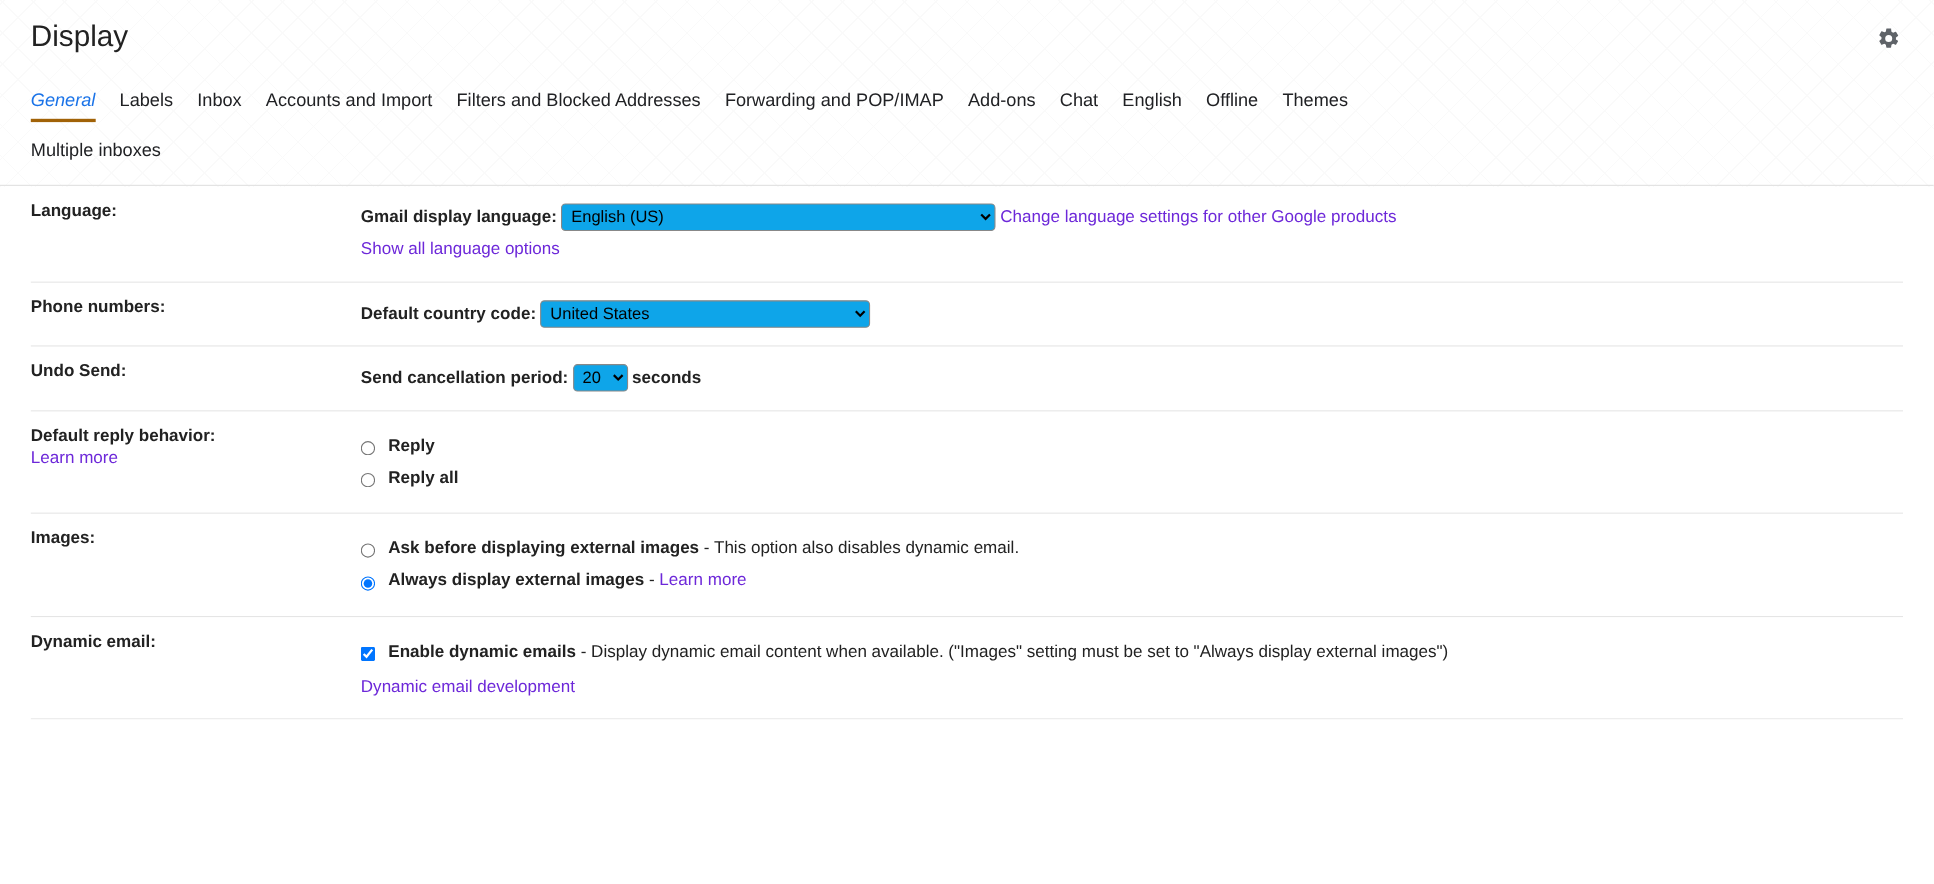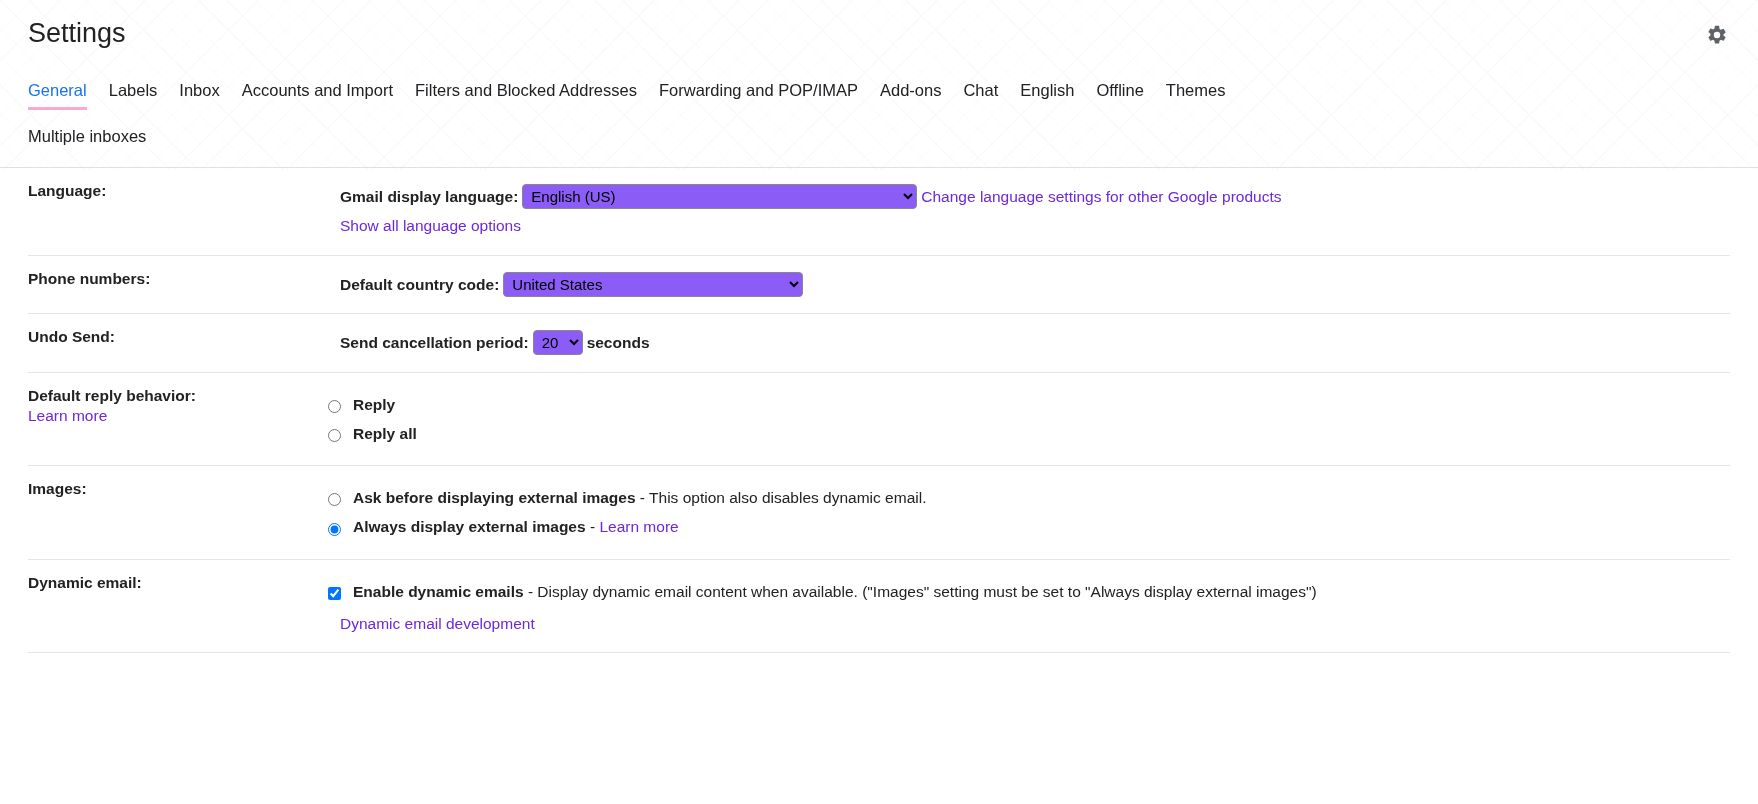--- a/index.html
+++ b/index.html
@@ -46,21 +46,22 @@
       color: #202124;
       padding: 6px 0;
       margin-right: 22px;
       cursor: pointer;
       border-bottom: 3px solid transparent;
       white-space: nowrap;
       line-height: 1.3;
     }
     .tab.active {
       color: #1a73e8;
-      border-bottom: 3px solid #f9a8d4;
+      border-bottom: 3px solid #a16207;
+      font-style: italic;
     }
     .tabs-second-row {
       margin-top: 10px;
       padding-bottom: 10px;
     }
     .content {
       border-top: 1px solid #e0e0e0;
       padding-left: 28px;
       padding-right: 28px;
     }
@@ -91,33 +92,32 @@
     .learn-more-block {
       font-weight: 400;
       display: block;
       margin-top: 2px;
     }
     select {
       font-size: 15px;
       padding: 2px 4px;
       border: 1px solid #888;
       border-radius: 4px;
-      background: #8b5cf6;
+      background: #0ea5e9;
       font-family: inherit;
       margin: 0 4px;
     }
     select.lang-select { min-width: 395px; }
     select.country-select { min-width: 300px; }
     select.small-select { min-width: 50px; }
     .row-line {
       display: flex;
       align-items: center;
       flex-wrap: wrap;
       line-height: 1.9;
-      margin-left: 12px;
     }
     .radio-line, .check-line {
       display: flex;
       align-items: center;
       margin: 6px 0;
       line-height: 1.5;
     }
     .radio-line input, .check-line input {
       margin-top: 4px;
       margin-right: 12px;
@@ -136,21 +136,21 @@
       background: repeating-linear-gradient(45deg, #aaa 0 1px, transparent 1px 20px),
                   repeating-linear-gradient(-45deg, #aaa 0 1px, transparent 1px 20px);
     }
   </style>
 </head>
 <body>
 
 <div class="settings-bg"></div>
 
 <div class="header">
-  <h1 class="page-title">Settings</h1>
+  <h1 class="page-title">Display</h1>
   <span>
     <svg class="gear-icon" viewBox="0 0 24 24">
         <path d="M19.14,12.94a7.14,7.14,0,0,0,.05-.94,7.14,7.14,0,0,0-.05-.94l2.03-1.58a.5.5,0,0,0,.12-.63l-1.92-3.32a.5.5,0,0,0-.61-.22l-2.39,1a7,7,0,0,0-1.62-.94l-.36-2.54A.5.5,0,0,0,13.9,2H10.1a.5.5,0,0,0-.49.42L9.25,4.96a7,7,0,0,0-1.62.94l-2.39-1a.5.5,0,0,0-.61.22L2.71,8.44a.5.5,0,0,0,.12.63l2.03,1.58a7.14,7.14,0,0,0-.05.94,7.14,7.14,0,0,0,.05.94L2.83,14.11a.5.5,0,0,0-.12.63l1.92,3.32a.5.5,0,0,0,.61.22l2.39-1a7,7,0,0,0,1.62.94l.36,2.54a.5.5,0,0,0,.49.42h3.8a.5.5,0,0,0,.49-.42l.36-2.54a7,7,0,0,0,1.62-.94l2.39,1a.5.5,0,0,0,.61-.22l1.92-3.32a.5.5,0,0,0-.12-.63ZM12,15.5A3.5,3.5,0,1,1,15.5,12,3.5,3.5,0,0,1,12,15.5Z"></path>
       </svg>
   </span>
 </div>
 
 <div class="tabs-wrap">
   <div class="tabs-row" id="tabs-row-1">
       <span class="tab active">General</span>

